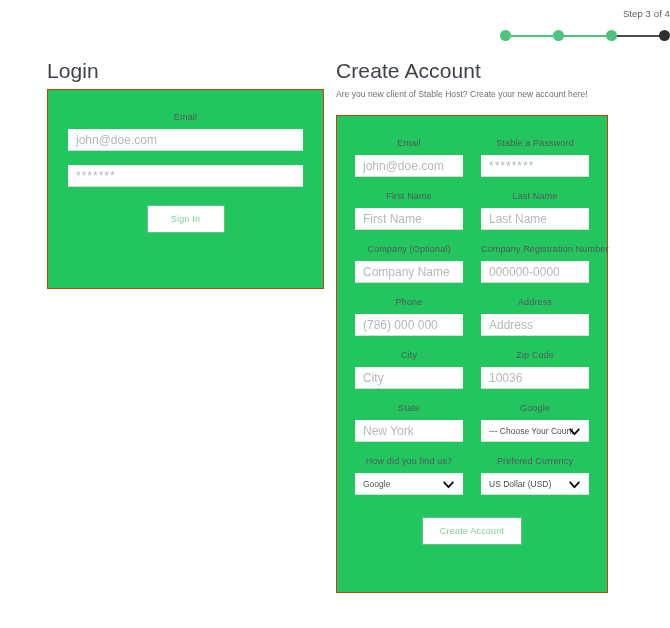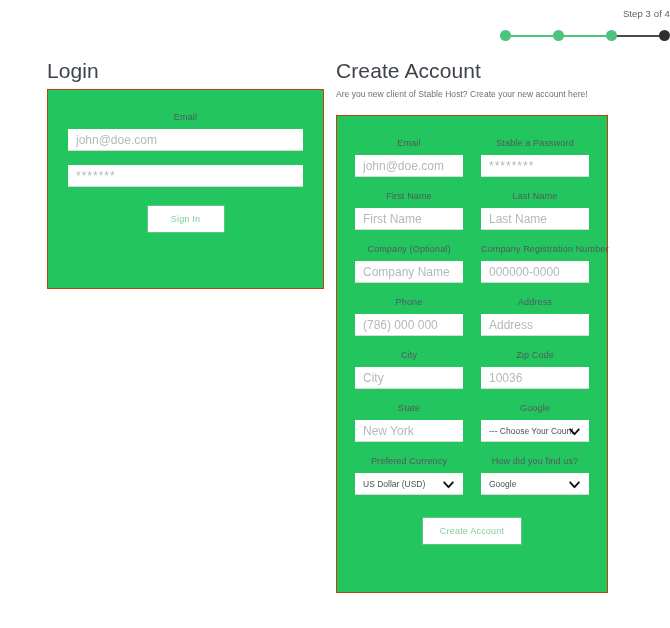--- a/index.html
+++ b/index.html
@@ -296,37 +296,37 @@
             <span class="select-text">--- Choose Your Country</span>
             <svg class="chev" viewBox="0 0 24 24">
               <path d="M4 8 L12 17 L20 8" fill="none" stroke="#111111" stroke-width="3.4" stroke-linecap="round" stroke-linejoin="round"></path>
             </svg>
           </div>
         </div>
       </div>
 
       <div class="row">
         <div class="field">
+          <label class="f-label">How did you find us?</label>
+          <div class="select-wrap">
+            <span class="select-text">Google</span>
+            <svg class="chev" viewBox="0 0 24 24">
+              <path d="M4 8 L12 17 L20 8" fill="none" stroke="#111111" stroke-width="3.4" stroke-linecap="round" stroke-linejoin="round"></path>
+            </svg>
+          </div>
+        </div>
+        <div class="field">
           <label class="f-label">Prefered Currency</label>
           <div class="select-wrap">
             <span class="select-text">US Dollar (USD)</span>
             <svg class="chev" viewBox="0 0 24 24">
               <path d="M4 8 L12 17 L20 8" fill="none" stroke="#111111" stroke-width="3.4" stroke-linecap="round" stroke-linejoin="round"></path>
             </svg>
           </div>
         </div>
-        <div class="field">
-          <label class="f-label">How did you find us?</label>
-          <div class="select-wrap">
-            <span class="select-text">Google</span>
-            <svg class="chev" viewBox="0 0 24 24">
-              <path d="M4 8 L12 17 L20 8" fill="none" stroke="#111111" stroke-width="3.4" stroke-linecap="round" stroke-linejoin="round"></path>
-            </svg>
-          </div>
-        </div>
       </div>
 
       <div class="btn-row">
         <button class="btn-outline btn-create">Create Account</button>
       </div>
 
     </div>
   </div>
 </div>
 

